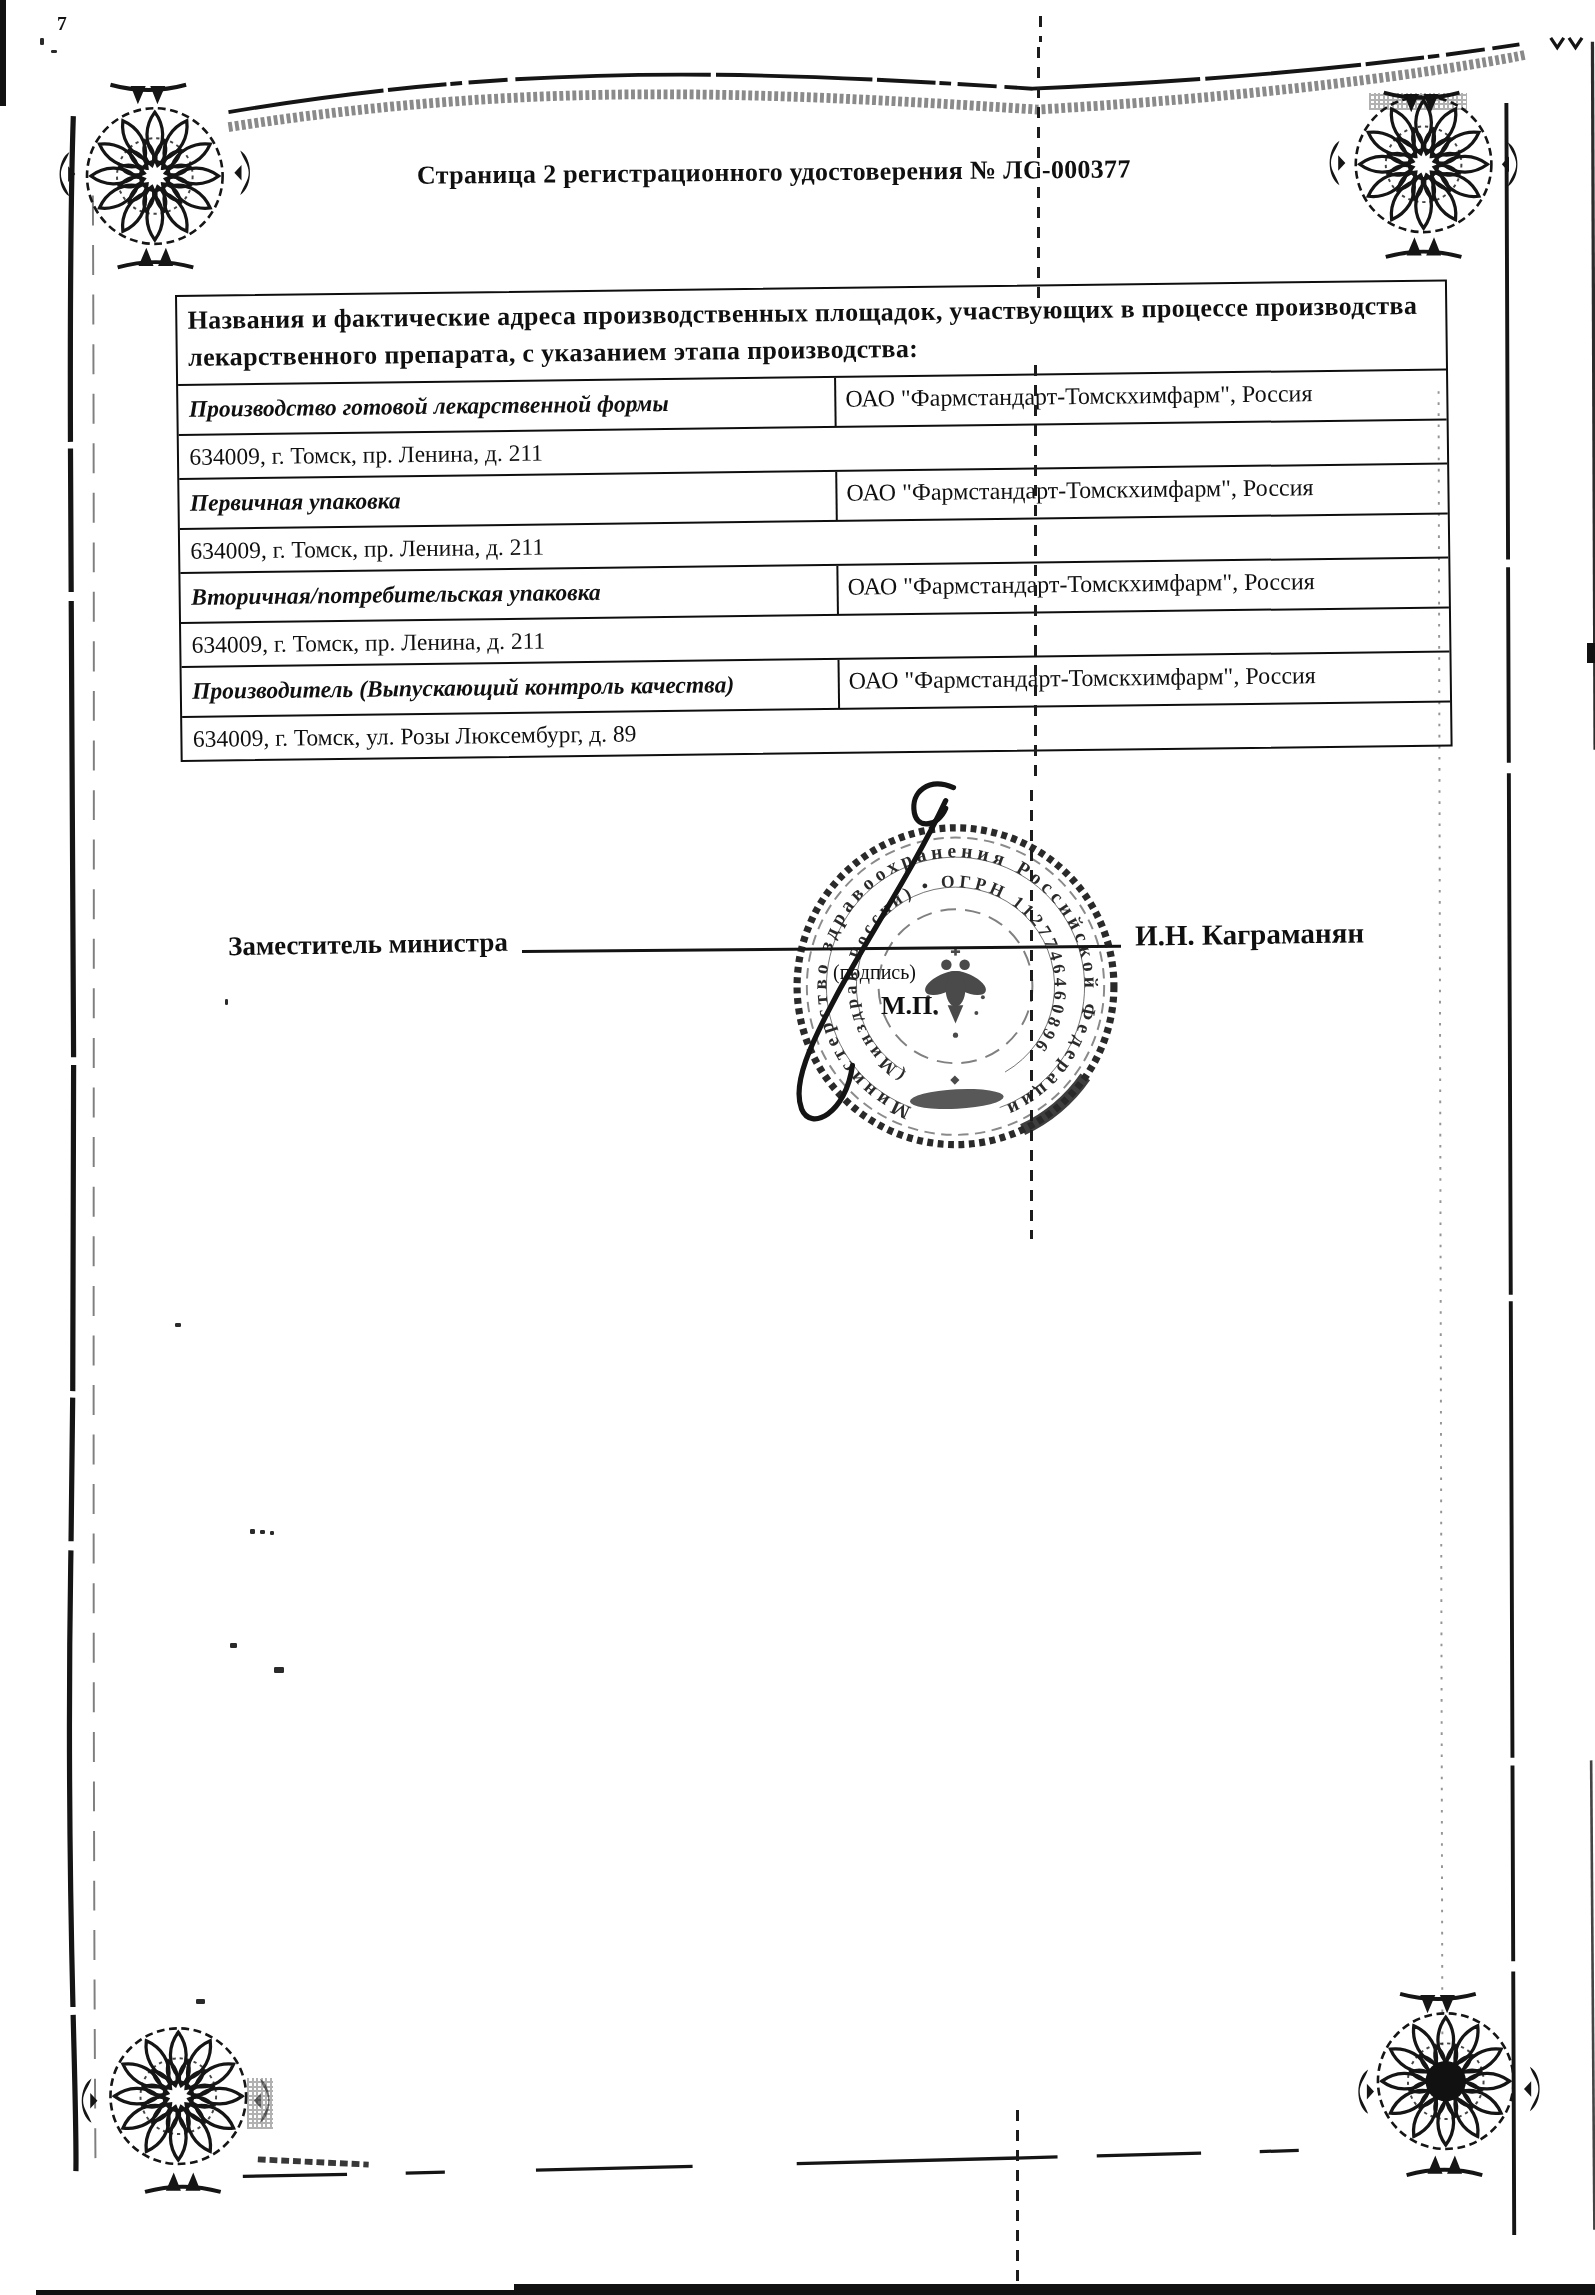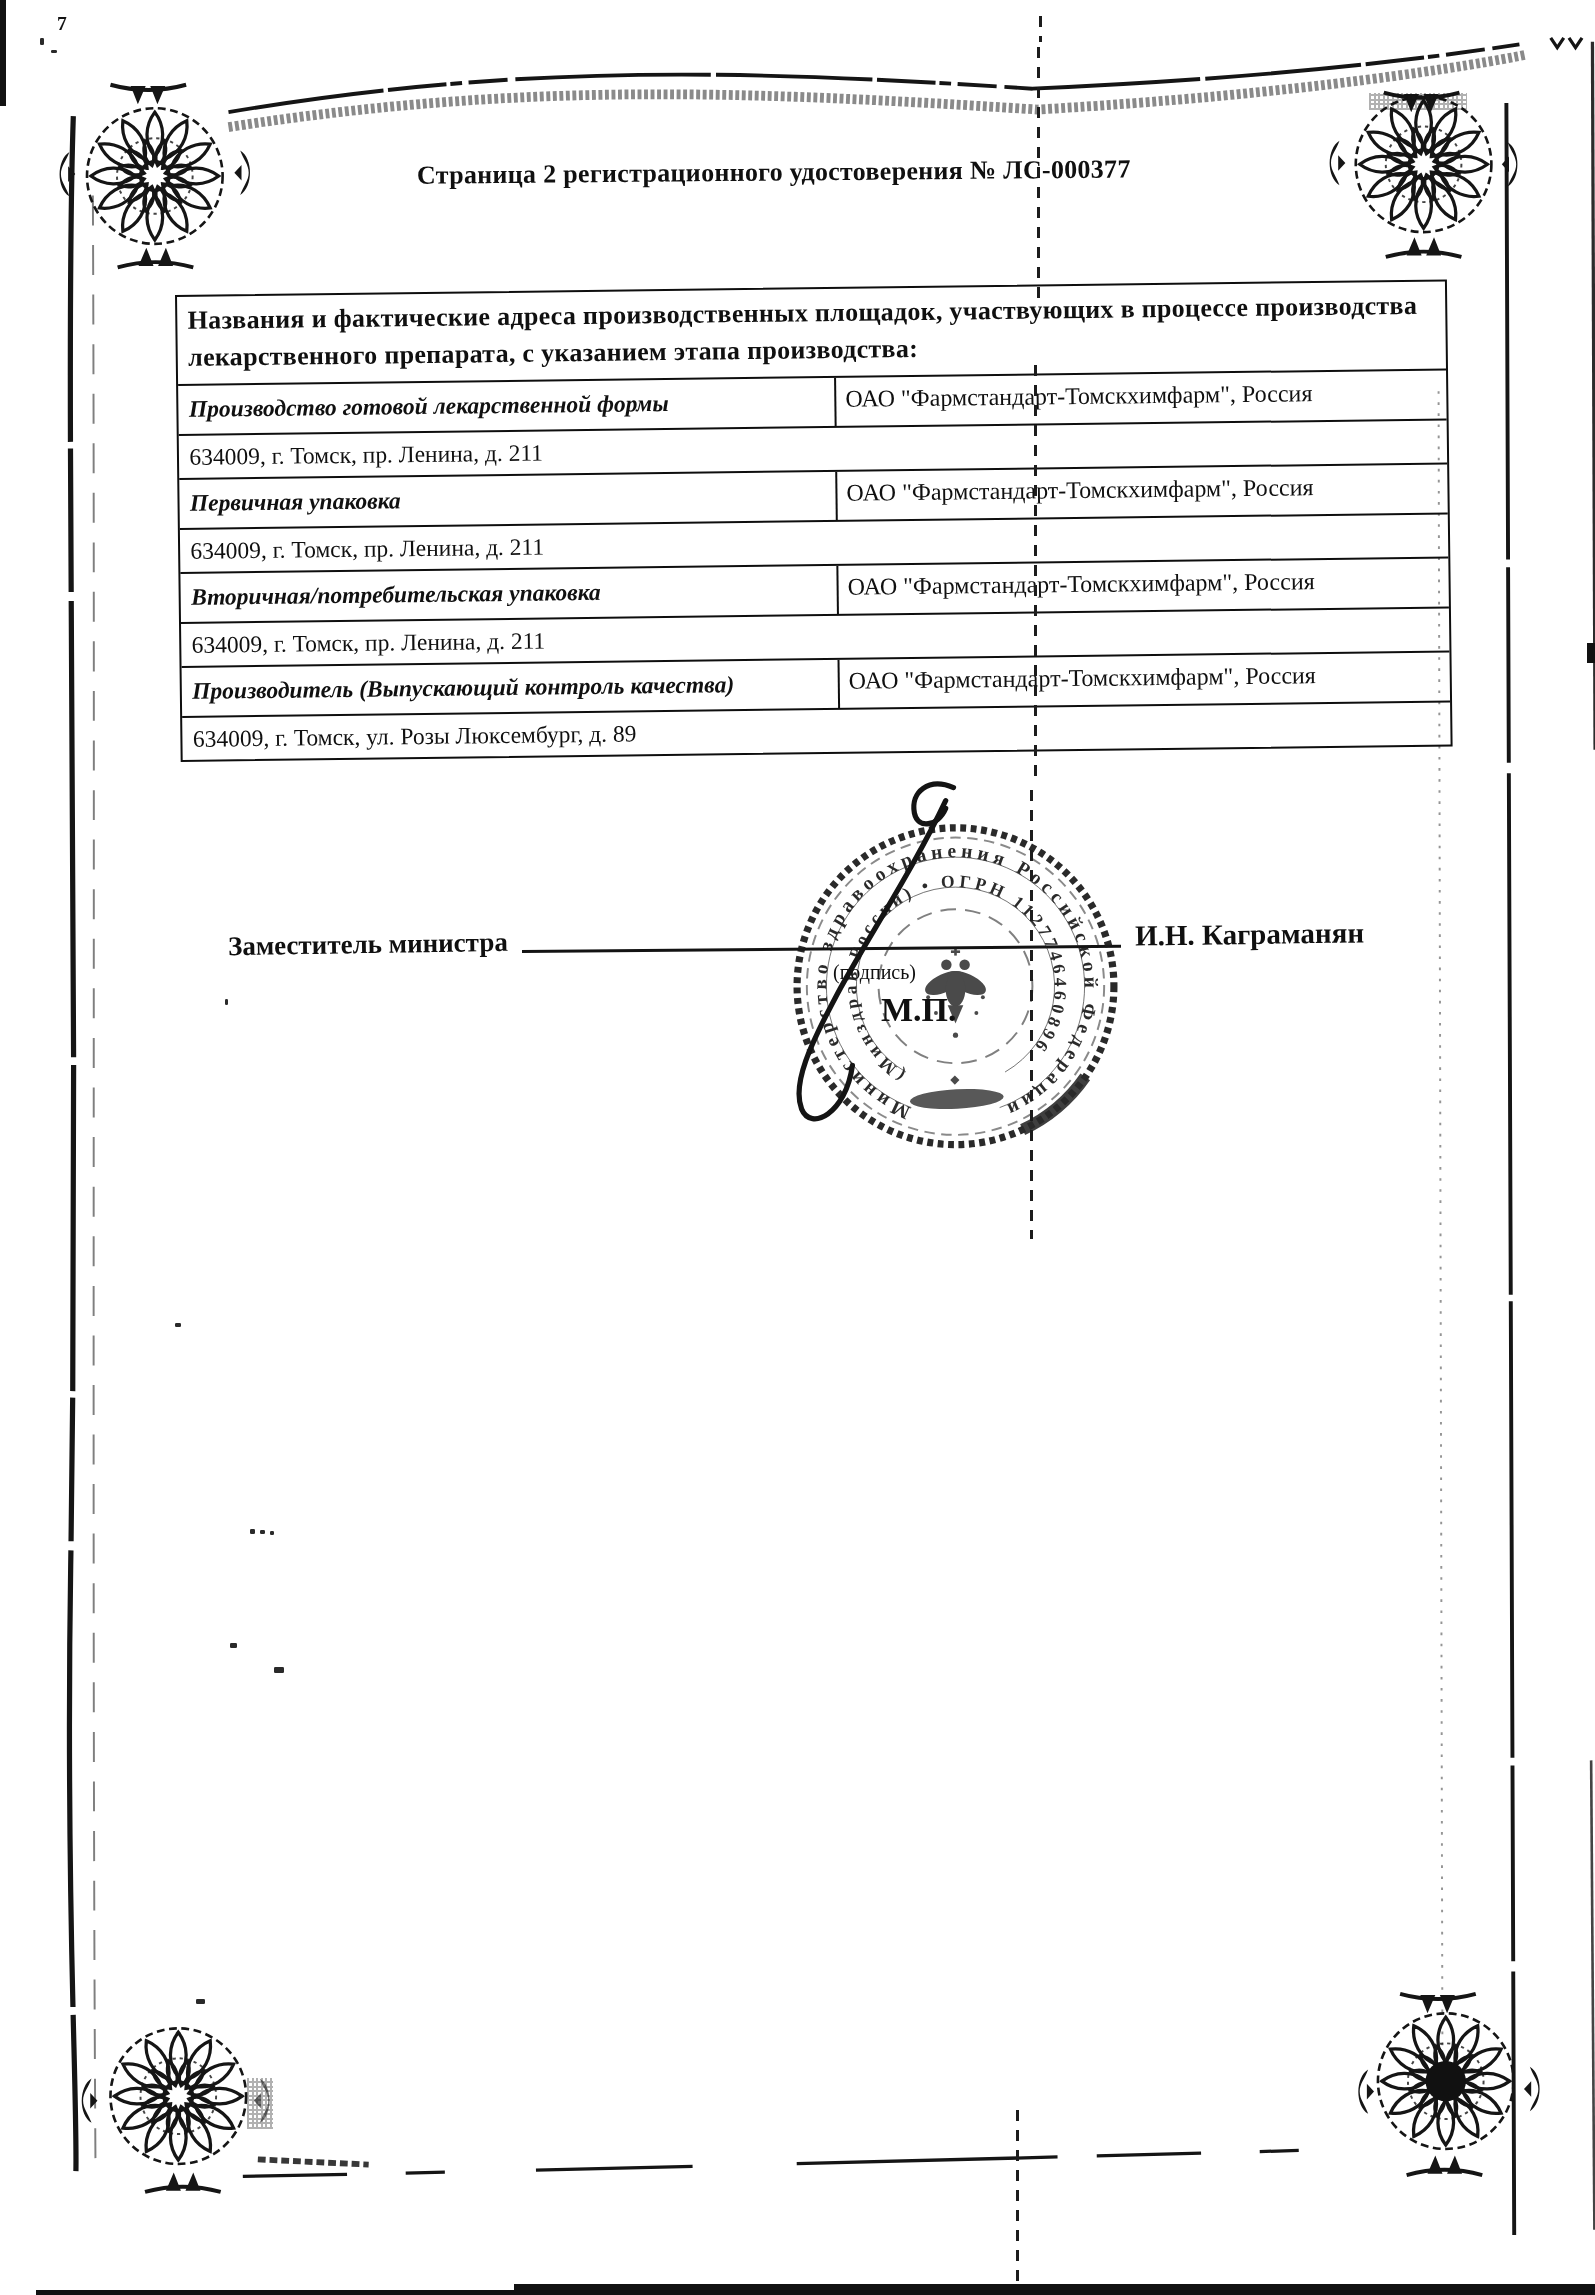--- a/index.html
+++ b/index.html
@@ -35,21 +35,21 @@
   }
   .t-addr{
     border-top:2.6px solid #0e0e0e;font-size:23.5px;min-height:44px;
     box-sizing:border-box;padding:7.8px 6.5px 6.5px 10.4px;display:flex;align-items:center;
   }
   
   .sig-pos{left:228px;top:929px;font-size:27px;font-weight:700;transform:rotate(-0.9deg);white-space:nowrap;}
   .sig-name{left:1135px;top:918px;font-size:29px;font-weight:700;transform:rotate(-0.8deg);white-space:nowrap;}
   .sig-line{left:522px;top:950px;width:599px;height:3.3px;background:#131313;transform:rotate(-0.5deg);transform-origin:0 0;}
   .sig-cap{left:833px;top:961px;font-size:20px;white-space:nowrap;}
-  .sig-mp{left:881px;top:991px;font-size:34px;font-weight:700;white-space:nowrap;text-align:right;}
+  .sig-mp{left:881px;top:991px;font-size:26px;font-weight:700;white-space:nowrap;text-align:right;}
   
   .fold{
     position:absolute;width:2.6px;
     background:repeating-linear-gradient(180deg,#1c1c1c 0 11px,transparent 11px 20px);
   }
   
   .art{position:absolute;background:#121212;}
   .art-txt{position:absolute;font-size:19.6px;font-weight:700;color:#121212;}
   .speck{position:absolute;background:#2a2a2a;border-radius:1.3px;}
   .halftone{

